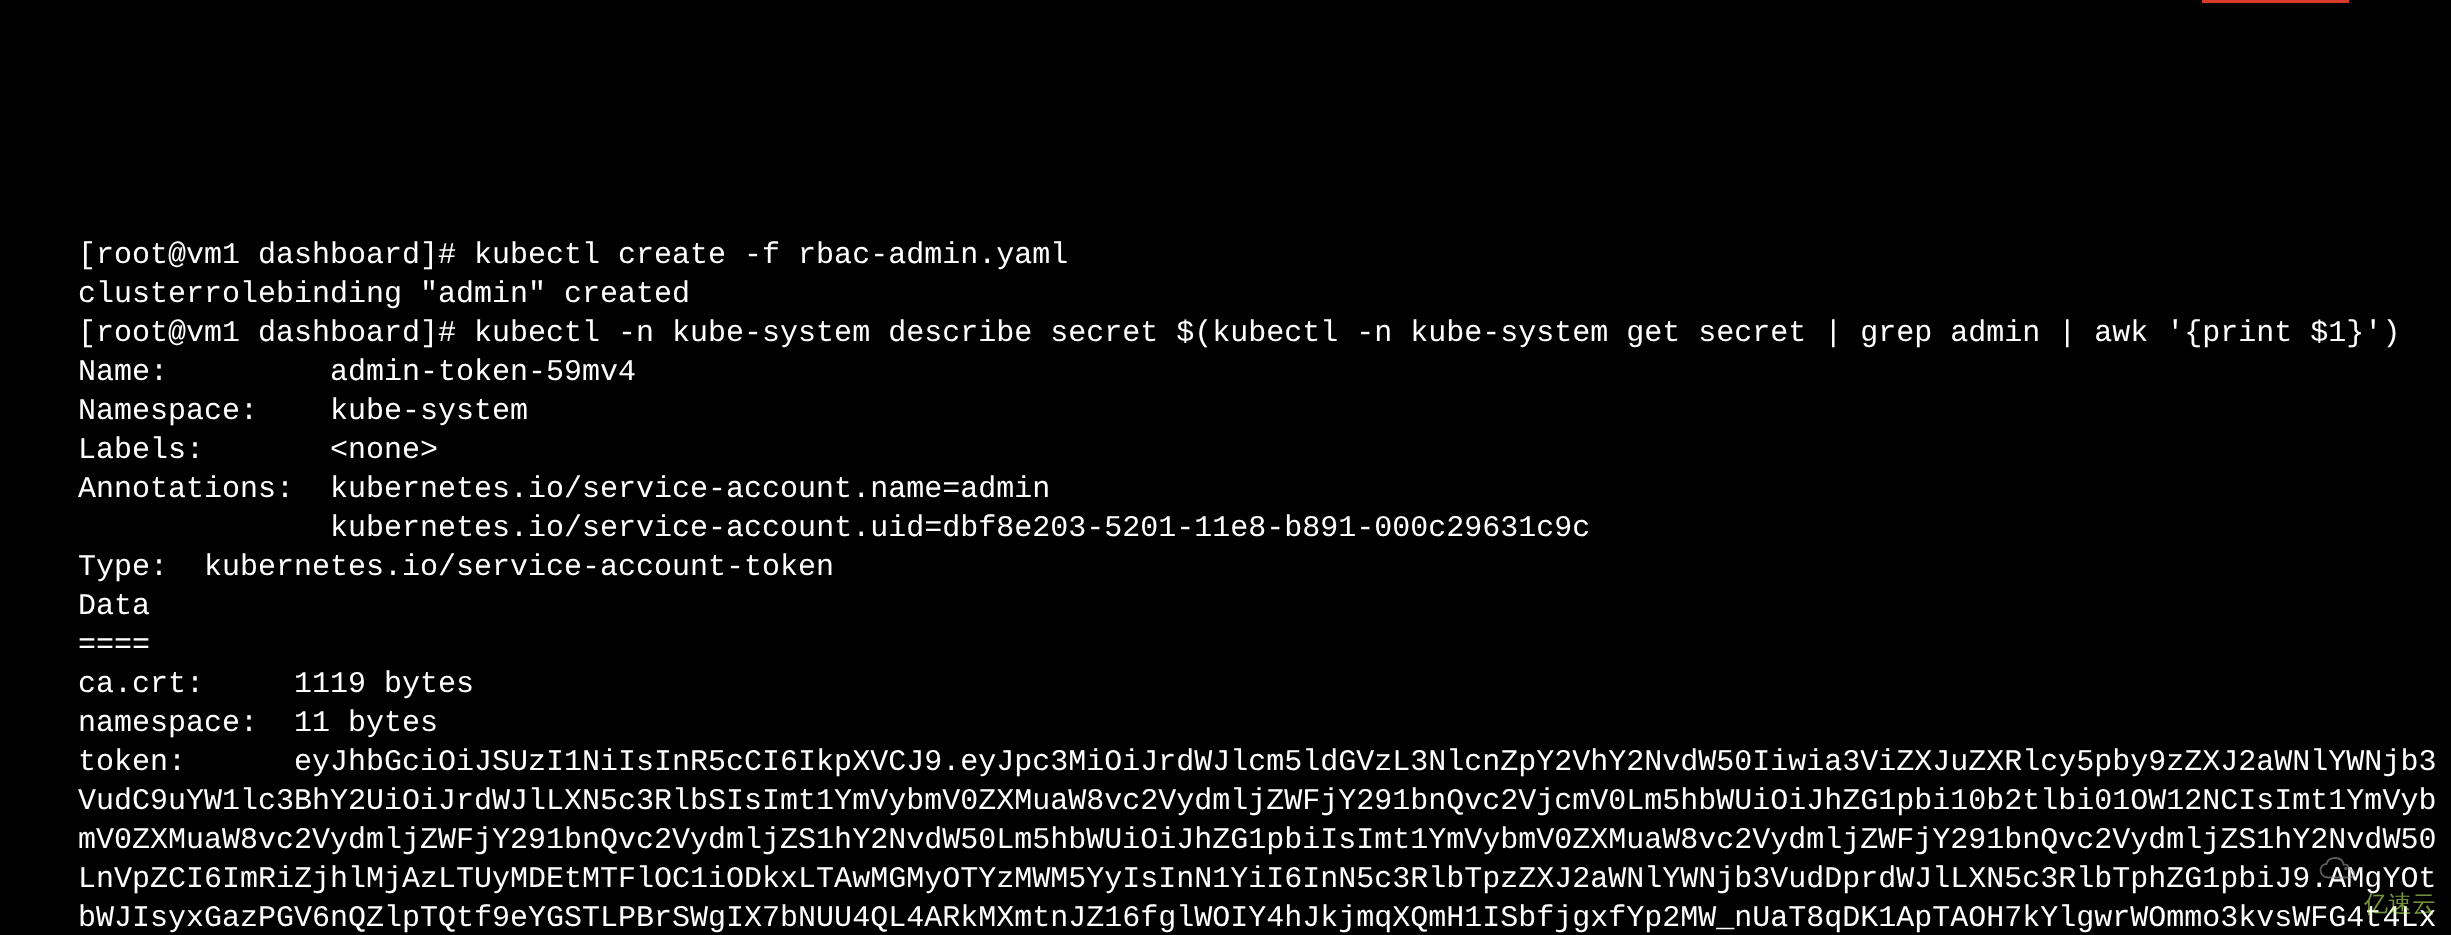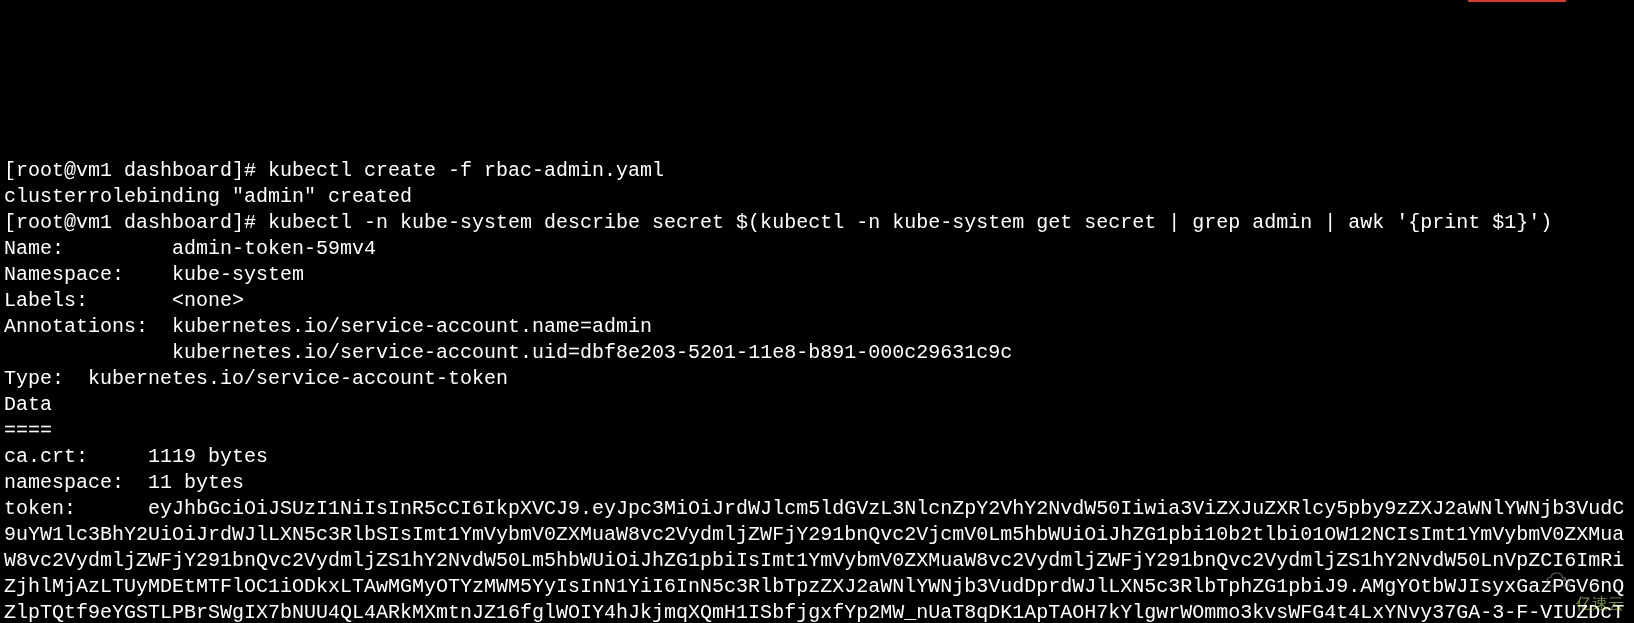--- a/index.html
+++ b/index.html
@@ -16,20 +16,21 @@
       padding: 2px 4px;
       white-space: pre-wrap;
       word-break: break-all;
       width: 1634px;
       height: 623px;
       overflow: hidden;
       position: relative;
     }
     .terminal-line {
       display: block;
+      margin-left: 48px;
     }
     .watermark {
       position: absolute;
       bottom: 8px;
       right: 10px;
       color: #bef264;
       font-size: 16px;
       font-family: sans-serif;
       opacity: 0.6;
       display: flex;

